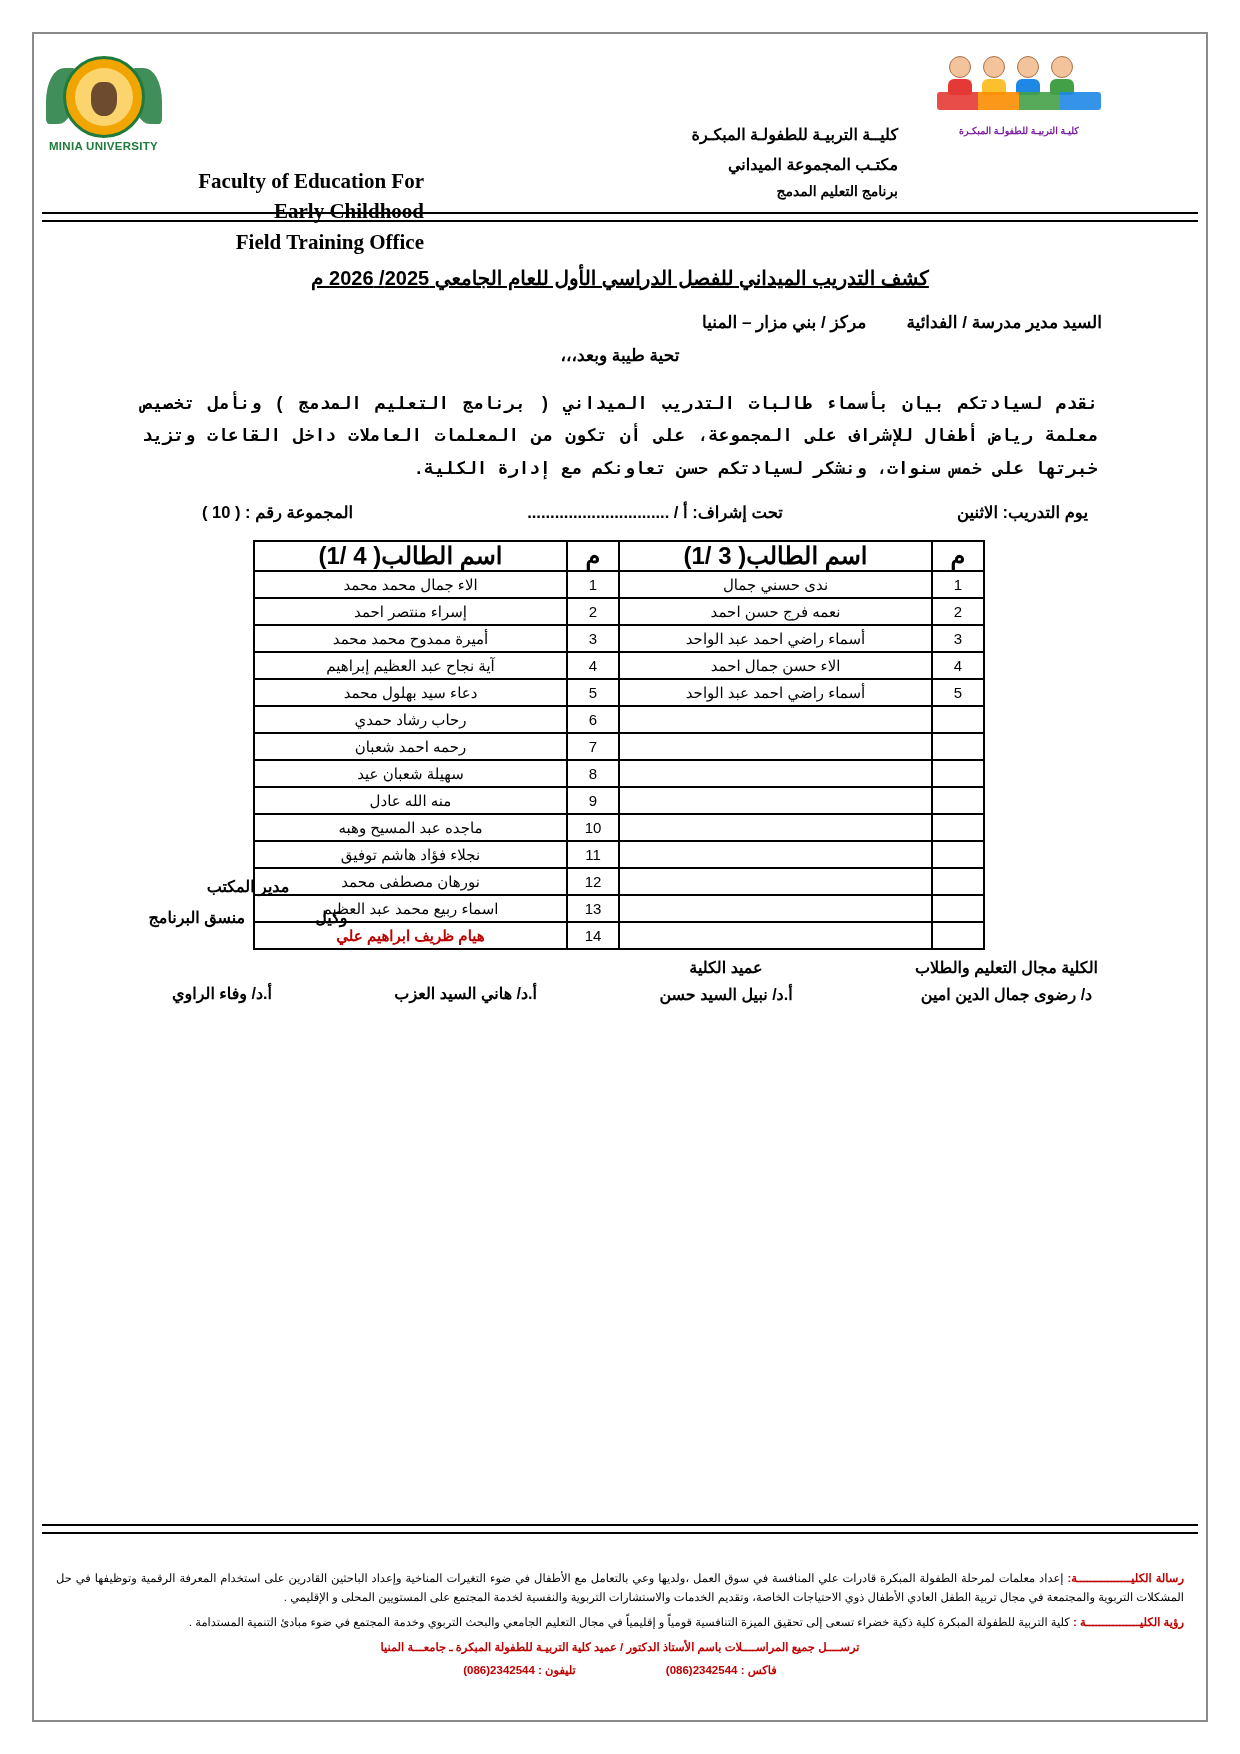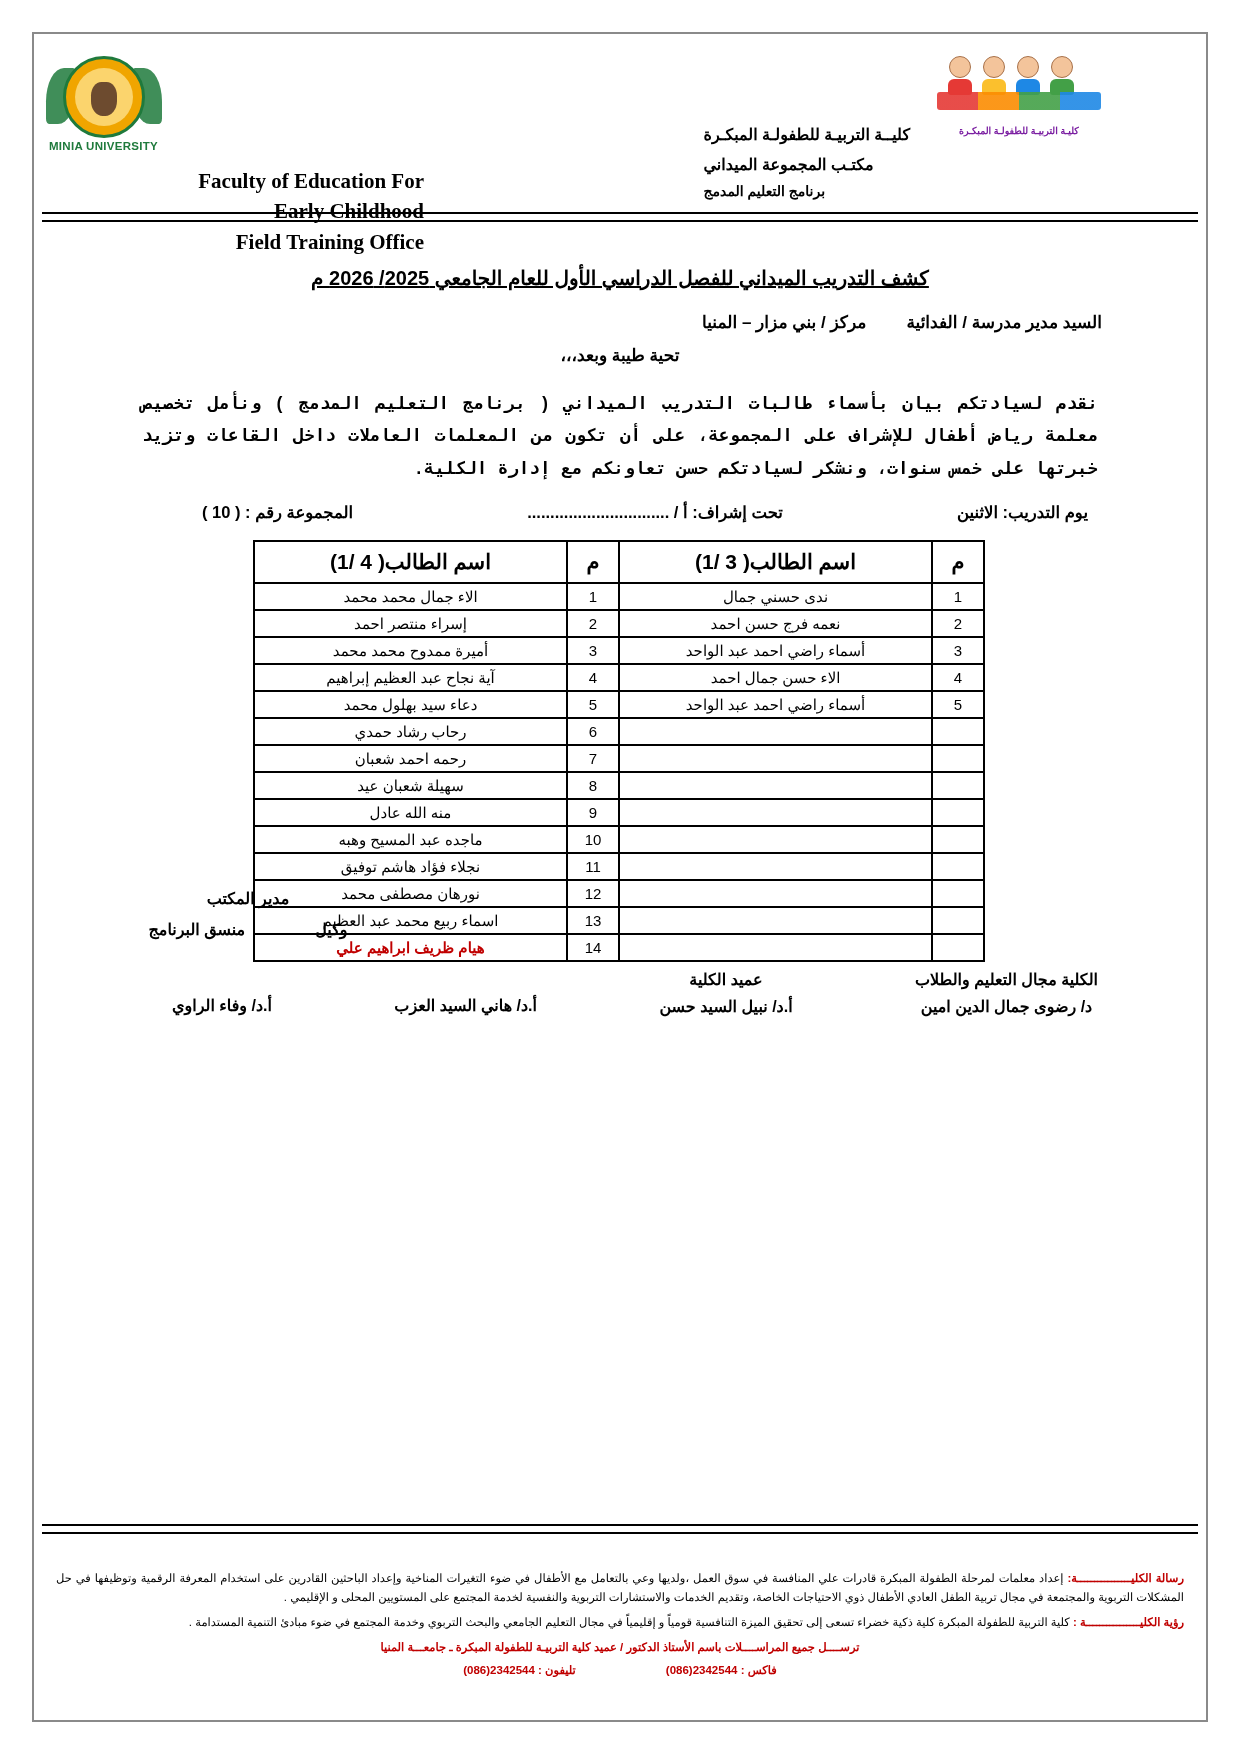--- a/index.html
+++ b/index.html
@@ -148,23 +148,23 @@
   }
   .logo-ar {
     font-family: "Liberation Sans", sans-serif;
     font-size: 9.5px;
     font-weight: bold;
     color: #7b1fa2;
     margin-top: 1px;
   }
   .header-ar {
     position: absolute;
-    right: 296px;
+    right: 308px;
     top: 86px;
-    text-align: left;
+    text-align: right;
     font-family: "Liberation Sans", sans-serif;
     font-weight: bold;
     font-size: 16px;
     line-height: 1.85;
   }
   .header-ar .l3 { font-size: 14px; }
   .rule-double {
     position: absolute;
     left: 8px; right: 8px;
     top: 178px;
@@ -239,23 +239,23 @@
     height: 27px;
     font-family: "Liberation Sans", sans-serif;
     font-size: 15px;
     text-align: center;
     padding: 0 4px;
     box-sizing: border-box;
     white-space: nowrap;
     overflow: hidden;
   }
   table.roster th {
-    font-size: 21px;
-    font-weight: bold;
-    height: 42px;
+    font-size: 24px;
+    font-weight: bold;
+    height: 30px;
   }
   col.num { width: 52px; }
   col.nm  { width: 313px; }
   td.name { font-size: 15.5px; }
   td.redname { color: #c00000; font-weight: bold; }
   
   .sig-area {
     position: relative;
     margin-top: 8px;
     height: 110px;

